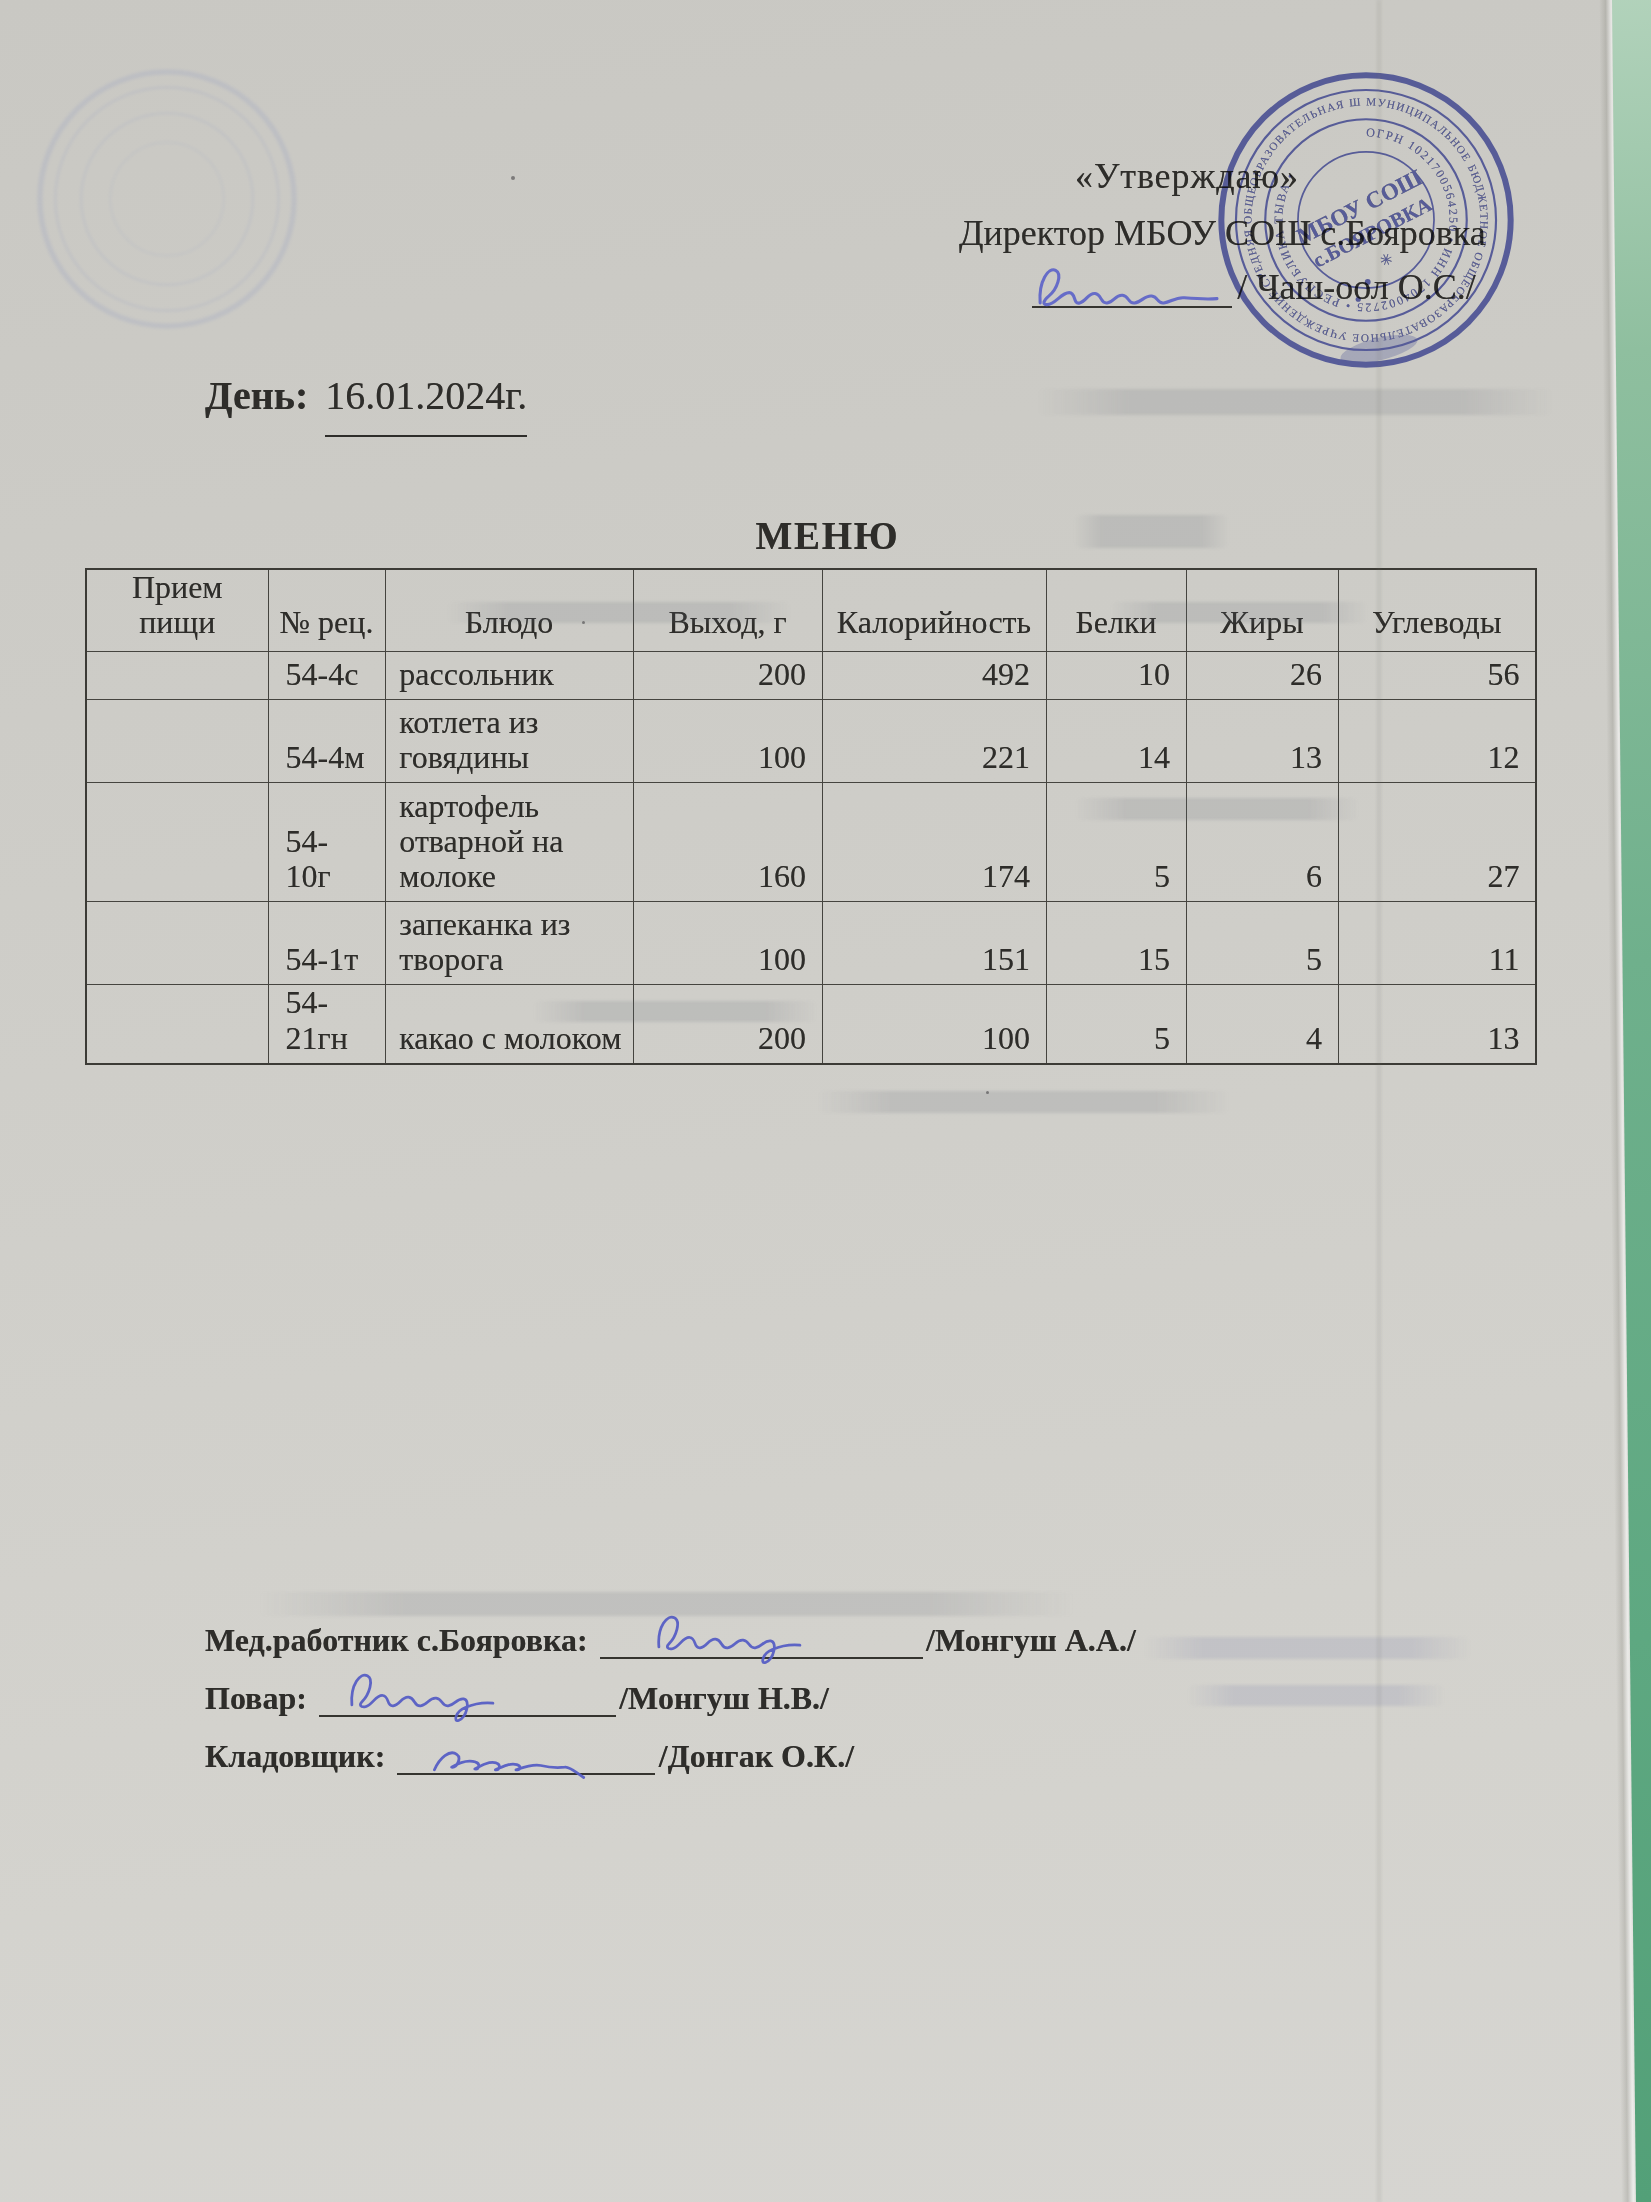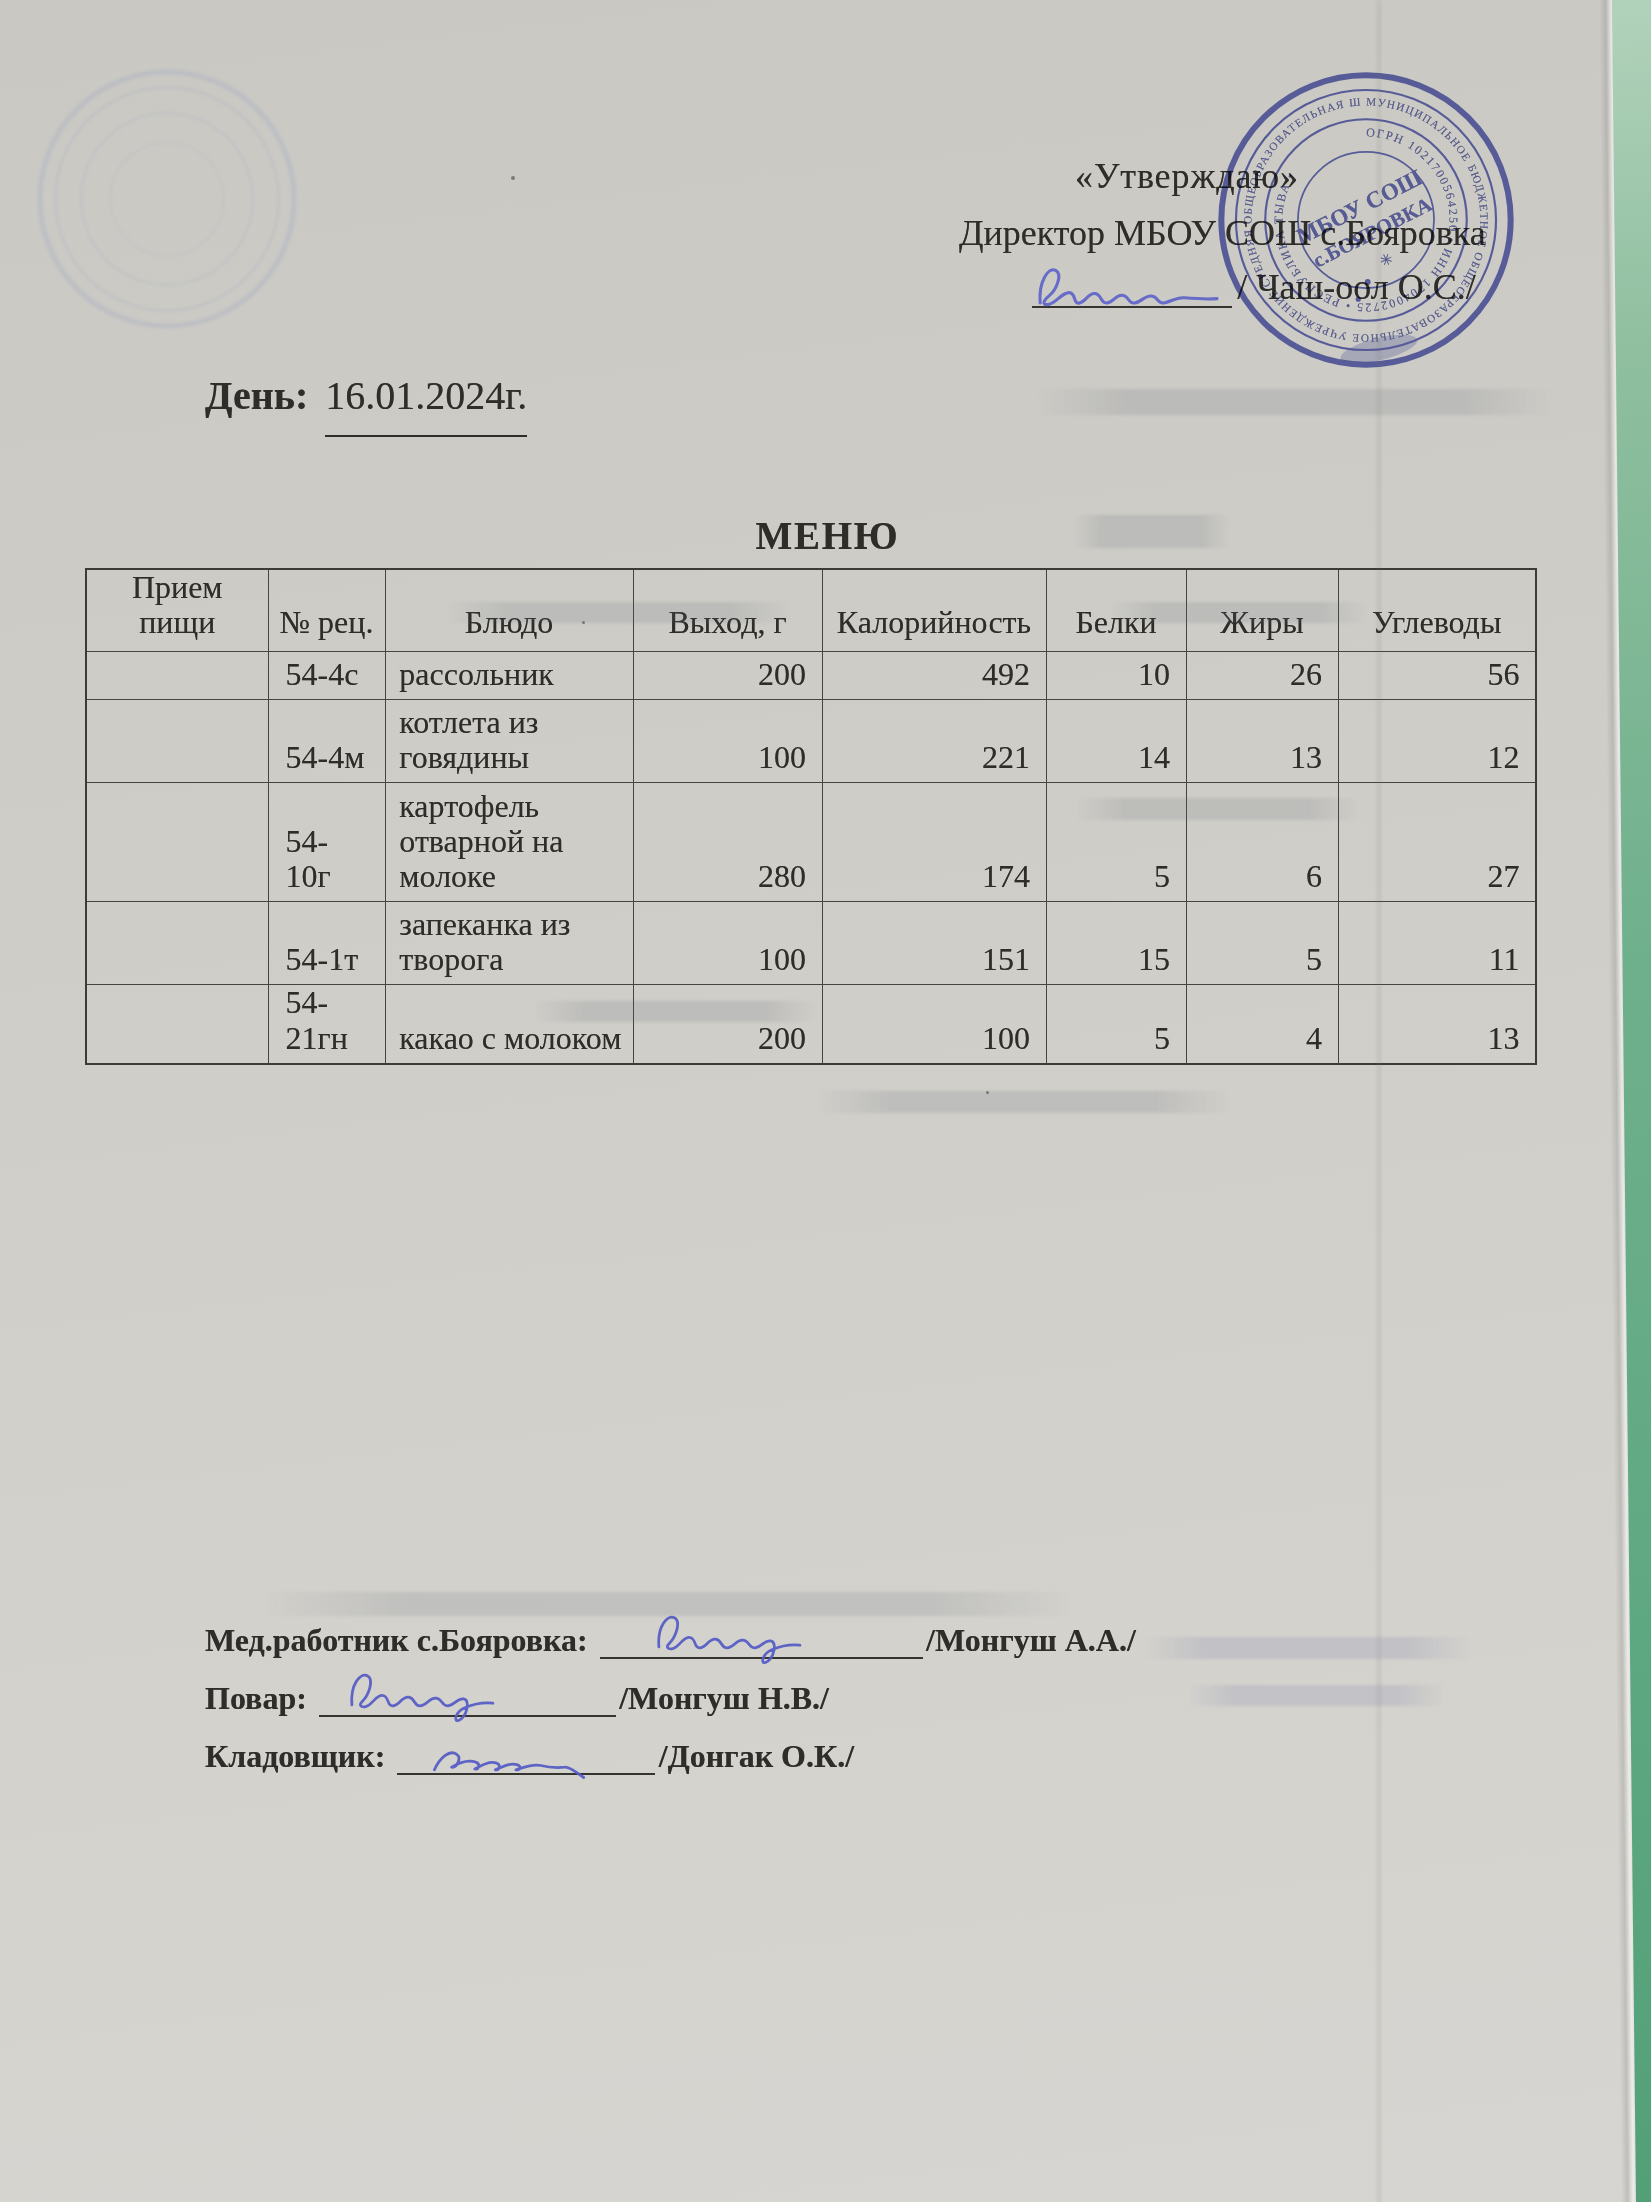--- a/index.html
+++ b/index.html
@@ -162,21 +162,21 @@
         <td class="num">100</td>
         <td class="num">221</td>
         <td class="num">14</td>
         <td class="num">13</td>
         <td class="num">12</td>
       </tr>
       <tr style="height:108px">
         <td></td>
         <td class="rec"><span class="w">54-10г</span></td>
         <td class="dish">картофель отварной на молоке</td>
-        <td class="num">280</td>
+        <td class="num">160</td>
         <td class="num">174</td>
         <td class="num">5</td>
         <td class="num">6</td>
         <td class="num">27</td>
       </tr>
       <tr style="height:77px">
         <td></td>
         <td class="rec"><span class="w">54-1т</span></td>
         <td class="dish">запеканка из творога</td>
         <td class="num">100</td>

